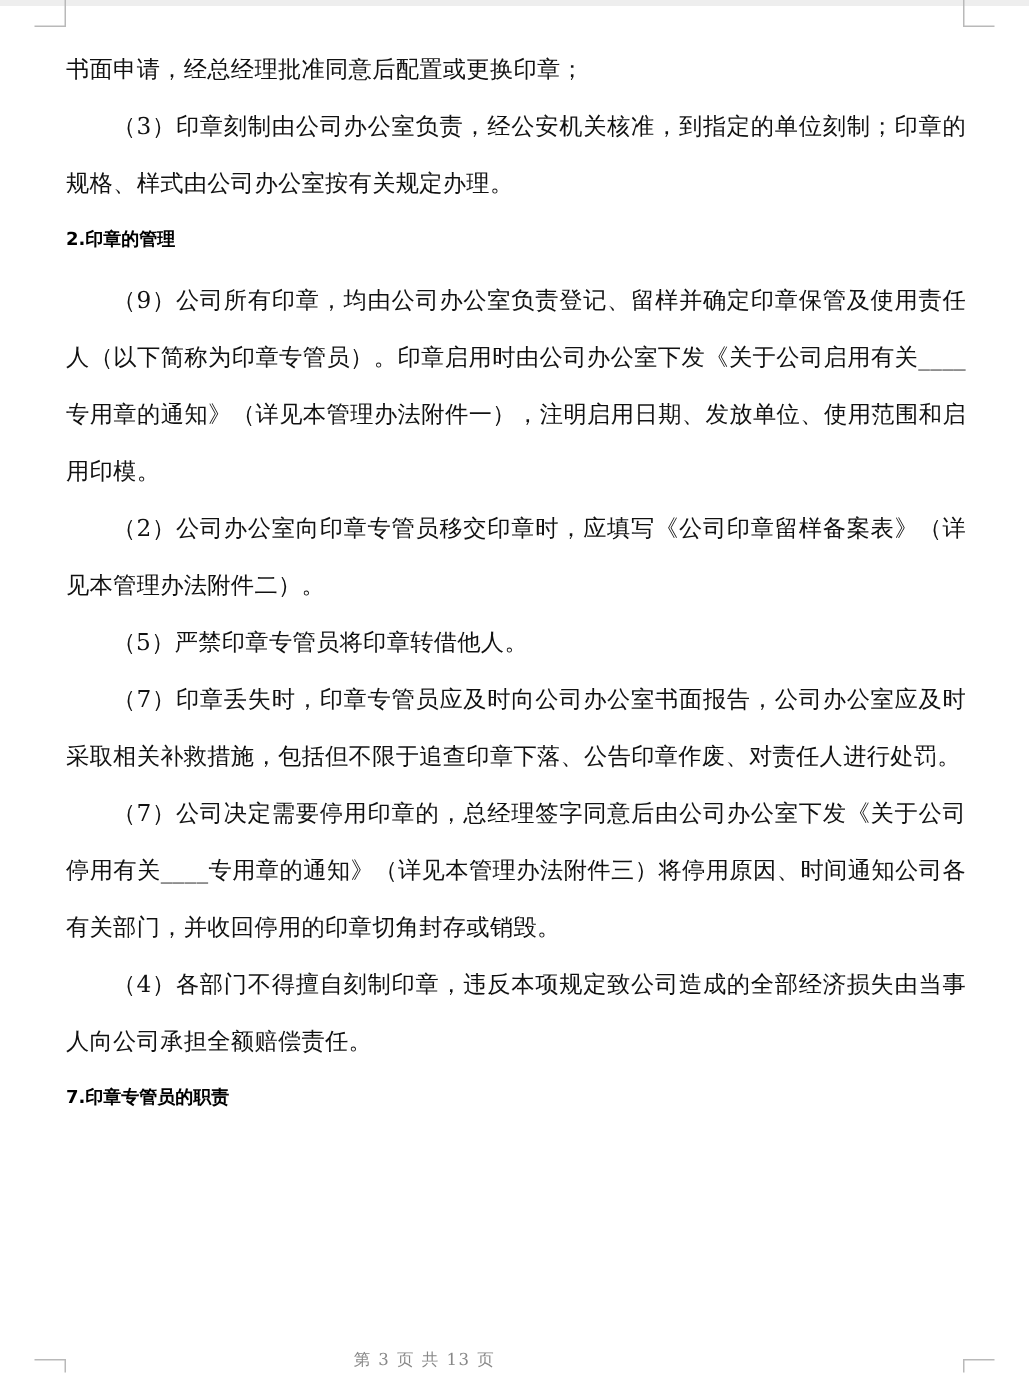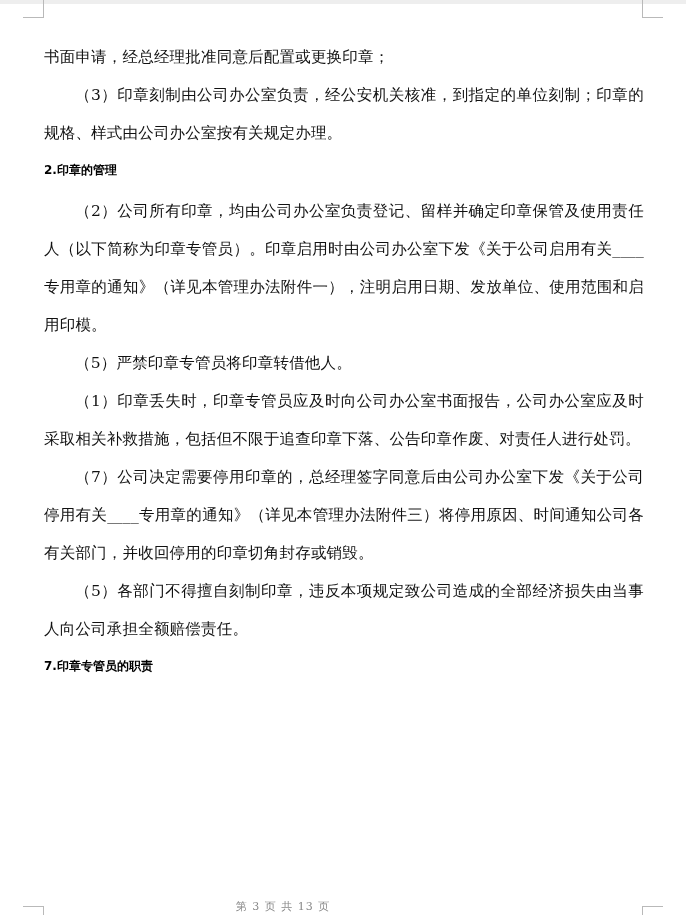--- a/index.html
+++ b/index.html
@@ -4,21 +4,21 @@
 <style>
   html, body { margin:0; padding:0; }
   body { width:686px; height:915px; background:#ffffff; position:relative; overflow:hidden;
          font-family:"DejaVu Serif","Liberation Serif",serif; color:#111; }
   .topband { position:absolute; left:0; top:0; width:686px; height:4px; background:#eeeeee; }
   .corner { position:absolute; border-color:#b9b9b9; border-style:solid; width:20px; height:17px; }
   .c-tl { left:23px; top:0; border-width:0 1px 1px 0; }
   .c-tr { left:642px; top:0; border-width:0 0 1px 1px; }
   .c-bl { left:23px; top:906px; border-width:1px 1px 0 0; height:10px; }
   .c-br { left:642px; top:906px; border-width:1px 0 0 1px; height:10px; }
-  .content { position:absolute; left:44px; top:38px; width:600px; }
+  .content { position:absolute; left:44px; top:27px; width:600px; }
   .p { font-size:15.5px; line-height:38px; margin:0; text-align:justify; letter-spacing:0.2px; white-space:normal; }
   .indent { text-indent:31px; }
   .h2 { font-family:"DejaVu Sans","Liberation Sans",sans-serif; font-weight:bold; font-size:12px;
         line-height:36px; margin:0; color:#000; }
   .footer { position:absolute; left:0; width:566px; top:899px; text-align:center;
             font-size:11px; color:#888; letter-spacing:1px; }
 </style>
 </head>
 <body>
 
@@ -27,22 +27,23 @@
 <div class="corner c-tr"></div>
 <div class="corner c-bl"></div>
 <div class="corner c-br"></div>
 
 <div class="content">
   <p class="p">书面申请，经总经理批准同意后配置或更换印章；</p>
   <p class="p indent">（3）印章刻制由公司办公室负责，经公安机关核准，到指定的单位刻制；印章的规格、样式由公司办公室按有关规定办理。</p>
 
   <h2 class="h2">2.印章的管理</h2>
   <div style="height:4px"></div>
-  <p class="p indent">（2）公司所有印章，均由公司办公室负责登记、留样并确定印章保管及使用责任人（以下简称为印章专管员）。印章启用时由公司办公室下发《关于公司启用有关____专用章的通知》（详见本管理办法附件一），注明启用日期、发放单位、使用范围和启用印模。</p>
+  <p class="p indent">（9）公司所有印章，均由公司办公室负责登记、留样并确定印章保管及使用责任人（以下简称为印章专管员）。印章启用时由公司办公室下发《关于公司启用有关____专用章的通知》（详见本管理办法附件一），注明启用日期、发放单位、使用范围和启用印模。</p>
+  <p class="p indent">（2）公司办公室向印章专管员移交印章时，应填写《公司印章留样备案表》（详见本管理办法附件二）。</p>
   <p class="p indent">（5）严禁印章专管员将印章转借他人。</p>
-  <p class="p indent">（1）印章丢失时，印章专管员应及时向公司办公室书面报告，公司办公室应及时采取相关补救措施，包括但不限于追查印章下落、公告印章作废、对责任人进行处罚。</p>
+  <p class="p indent">（7）印章丢失时，印章专管员应及时向公司办公室书面报告，公司办公室应及时采取相关补救措施，包括但不限于追查印章下落、公告印章作废、对责任人进行处罚。</p>
   <p class="p indent">（7）公司决定需要停用印章的，总经理签字同意后由公司办公室下发《关于公司停用有关____专用章的通知》（详见本管理办法附件三）将停用原因、时间通知公司各有关部门，并收回停用的印章切角封存或销毁。</p>
-  <p class="p indent">（5）各部门不得擅自刻制印章，违反本项规定致公司造成的全部经济损失由当事人向公司承担全额赔偿责任。</p>
+  <p class="p indent">（4）各部门不得擅自刻制印章，违反本项规定致公司造成的全部经济损失由当事人向公司承担全额赔偿责任。</p>
 
   <h2 class="h2">7.印章专管员的职责</h2>
 </div>
 
 <div class="footer">第 3 页 共 13 页</div>
 
 </body></html>

